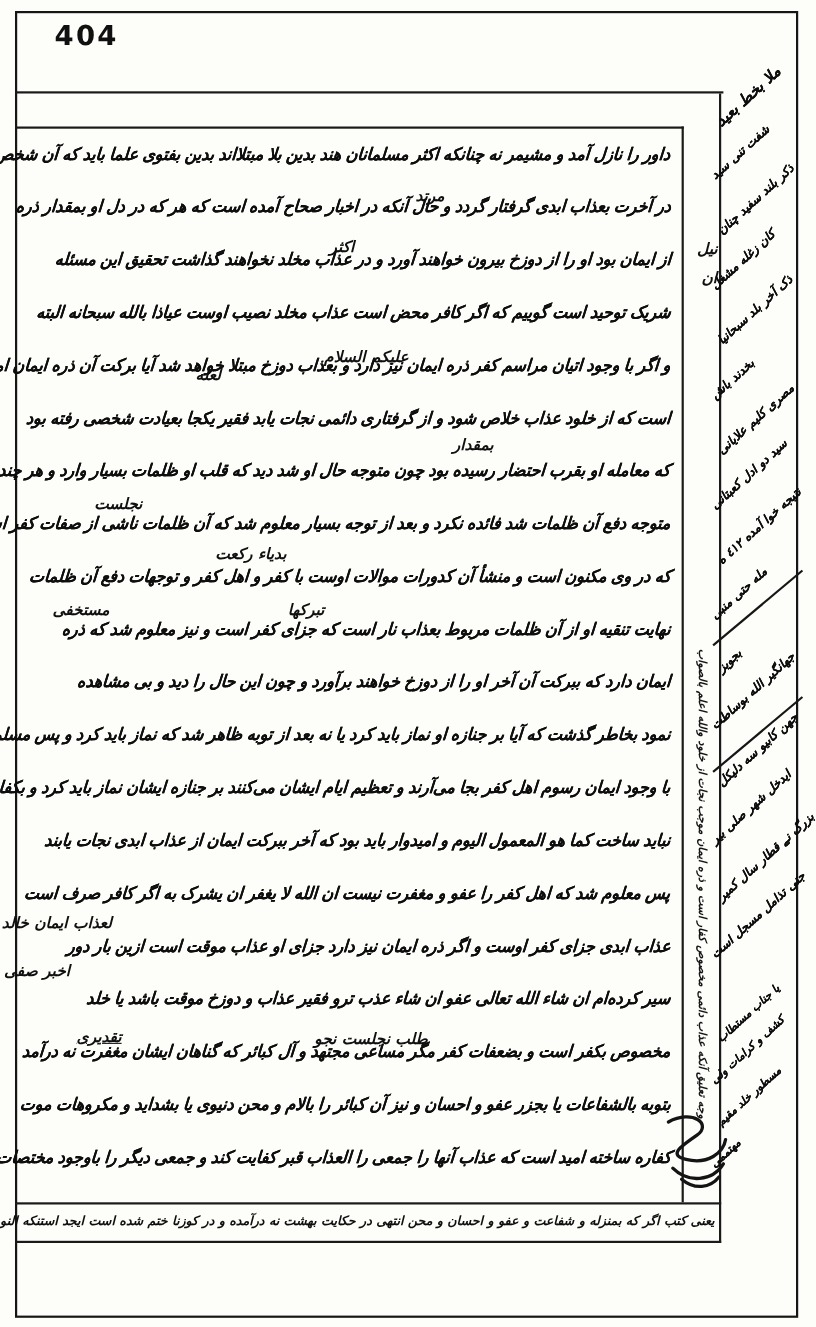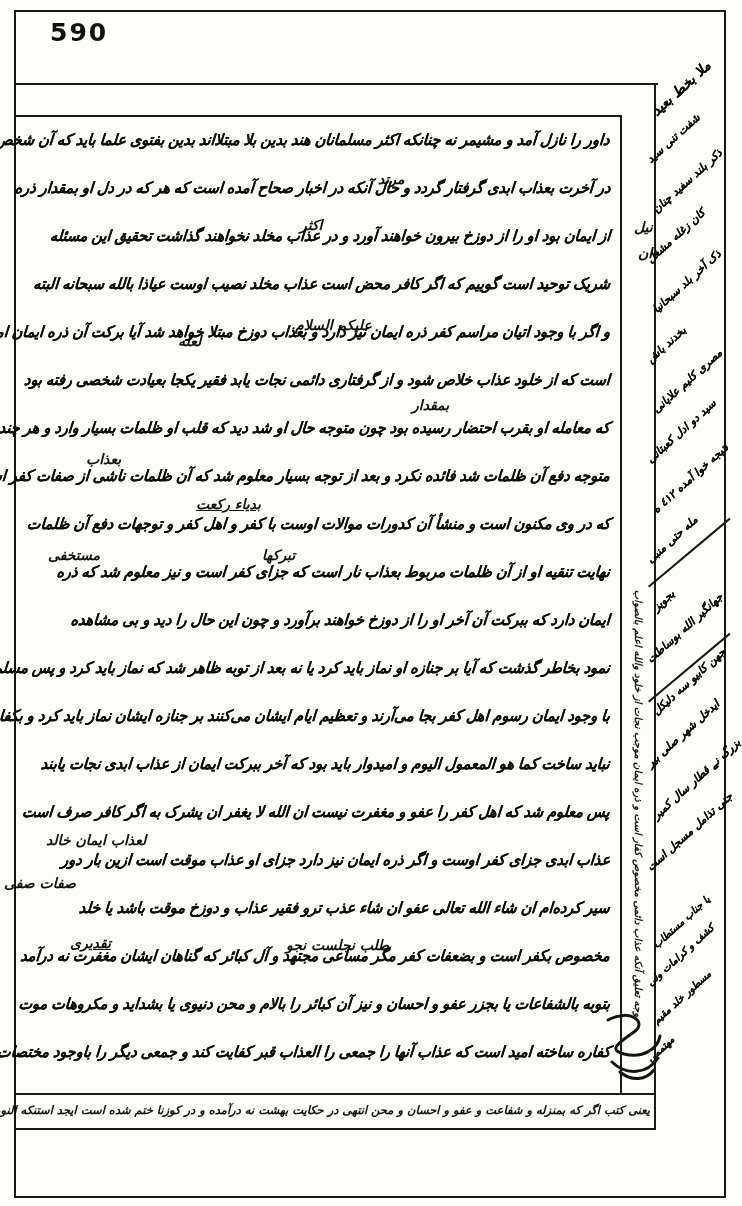--- a/index.html
+++ b/index.html
@@ -79,21 +79,21 @@
 <div class="abs outer-border" data-name="page-frame-border"></div>
 <div class="abs hrule rule-a" data-name="header-rule-top"></div>
 <div class="abs hrule rule-b" data-name="header-rule-bottom"></div>
 <div class="abs hrule rule-fn-top" data-name="footnote-rule-top"></div>
 <div class="abs hrule rule-fn-bot" data-name="footnote-rule-bottom"></div>
 <div class="abs vrule vrule-text-right" data-name="text-block-right-border"></div>
 <div class="abs vrule vrule-strip-left" data-name="margin-strip-left-border"></div>
 <div class="abs diag-rule" style="left:648px;top:586px;" data-name="margin-diagonal-rule-1"></div>
 <div class="abs diag-rule" style="left:648px;top:701px;" data-name="margin-diagonal-rule-2"></div>
 
-<div class="abs page-number" data-name="page-number">590</div>
+<div class="abs page-number" data-name="page-number">404</div>
 
 <div class="abs text-block" data-name="main-text-block">
 
 <span class="t-line" data-name="manuscript-text-line" style="top: 133px;">داور را نازل آمد و مشیمر نه چنانکه اکثر مسلمانان هند بدین بلا مبتلااند بدین بفتوی علما باید که آن شخص</span>
     <span class="t-line" data-name="manuscript-text-line" style="top: 181px;">در آخرت بعذاب ابدی گرفتار گردد و حال آنکه در اخبار صحاح آمده است که هر که در دل او بمقدار ذره</span>
     <span class="t-line" data-name="manuscript-text-line" style="top: 229px;">از ایمان بود او را از دوزخ بیرون خواهند آورد و در عذاب مخلد نخواهند گذاشت تحقیق این مسئله</span>
     <span class="t-line" data-name="manuscript-text-line" style="top: 277px;">شریک توحید است گوییم که اگر کافر محض است عذاب مخلد نصیب اوست عیاذا بالله سبحانه البته</span>
     <span class="t-line" data-name="manuscript-text-line" style="top: 325px;">و اگر با وجود اتیان مراسم کفر ذره ایمان نیز دارد و بعذاب دوزخ مبتلا خواهد شد آیا برکت آن ذره ایمان امید</span>
     <span class="t-line" data-name="manuscript-text-line" style="top: 373px;">است که از خلود عذاب خلاص شود و از گرفتاری دائمی نجات یابد فقیر یکجا بعیادت شخصی رفته بود</span>
     <span class="t-line" data-name="manuscript-text-line" style="top: 421px;">که معامله او بقرب احتضار رسیده بود چون متوجه حال او شد دید که قلب او ظلمات بسیار وارد و هر چند</span>
@@ -112,28 +112,28 @@
     <span class="t-line" data-name="manuscript-text-line" style="top: 1045px;">کفاره ساخته امید است که عذاب آنها را جمعی را العذاب قبر کفایت کند و جمعی دیگر را باوجود مختصات</span>
   </div>
 
 <div class="abs" style="inset:0;" data-name="gloss-layer">
 
 <span class="gloss" data-name="interlinear-gloss" style="left: 378px; top: 172px;">مرتد</span>
     <span class="gloss" data-name="interlinear-gloss" style="left: 300px; top: 218px;">اکثر</span>
     <span class="gloss" data-name="interlinear-gloss" style="left: 295px; top: 318px;">علیکم السلام</span>
     <span class="gloss" data-name="interlinear-gloss" style="left: 178px; top: 334px;">لعله</span>
     <span class="gloss" data-name="interlinear-gloss" style="left: 412px; top: 398px;">بمقدار</span>
-    <span class="gloss" data-name="interlinear-gloss" style="left: 86px; top: 452px;">بعذاب</span>
-    <span class="gloss" data-name="interlinear-gloss" style="left: 196px; top: 497px; text-decoration: underline;">بدیاء رکعت</span>
+    <span class="gloss" data-name="interlinear-gloss" style="left: 86px; top: 452px;">نجلست</span>
+    <span class="gloss" data-name="interlinear-gloss" style="left: 196px; top: 497px;">بدیاء رکعت</span>
     <span class="gloss" data-name="interlinear-gloss" style="left: 262px; top: 548px;">تبرکها</span>
     <span class="gloss" data-name="interlinear-gloss" style="left: 48px; top: 548px;">مستخفی</span>
     <span class="gloss" data-name="interlinear-gloss" style="left: 634px; top: 220px;">نیل</span>
     <span class="gloss" data-name="interlinear-gloss" style="left: 638px; top: 246px;">ان</span>
-    <span class="gloss" data-name="interlinear-gloss" style="left: 2px; top: 833px; margin-left: 44px;">لعذاب ایمان خالد</span>
-    <span class="gloss" data-name="interlinear-gloss" style="left: 4px; top: 876px;">صفات صفی</span>
+    <span class="gloss" data-name="interlinear-gloss" style="left: 2px; top: 833px;">لعذاب ایمان خالد</span>
+    <span class="gloss" data-name="interlinear-gloss" style="left: 4px; top: 876px;">اخبر صفی</span>
     <span class="gloss" data-name="interlinear-gloss" style="left: 70px; top: 936px; text-decoration: underline;">تقدیری</span>
     <span class="gloss" data-name="interlinear-gloss" style="left: 286px; top: 938px;">طلب نجلست نجو</span>
   </div>
 
 <div class="abs margin-zone" style="left:648px;top:96px;width:78px;height:498px;" data-name="margin-zone1">
 
 <span class="m-note" data-name="margin-note" style="top: 8px;">ملا بخط بعید</span>
     <span class="m-note" data-name="margin-note" style="top: 58px;">شفت تنی سید</span>
     <span class="m-note" data-name="margin-note" style="top: 108px;">ذکر بلند سفید چنان</span>
     <span class="m-note" data-name="margin-note" style="top: 158px;">کان زغله مشغل</span>

